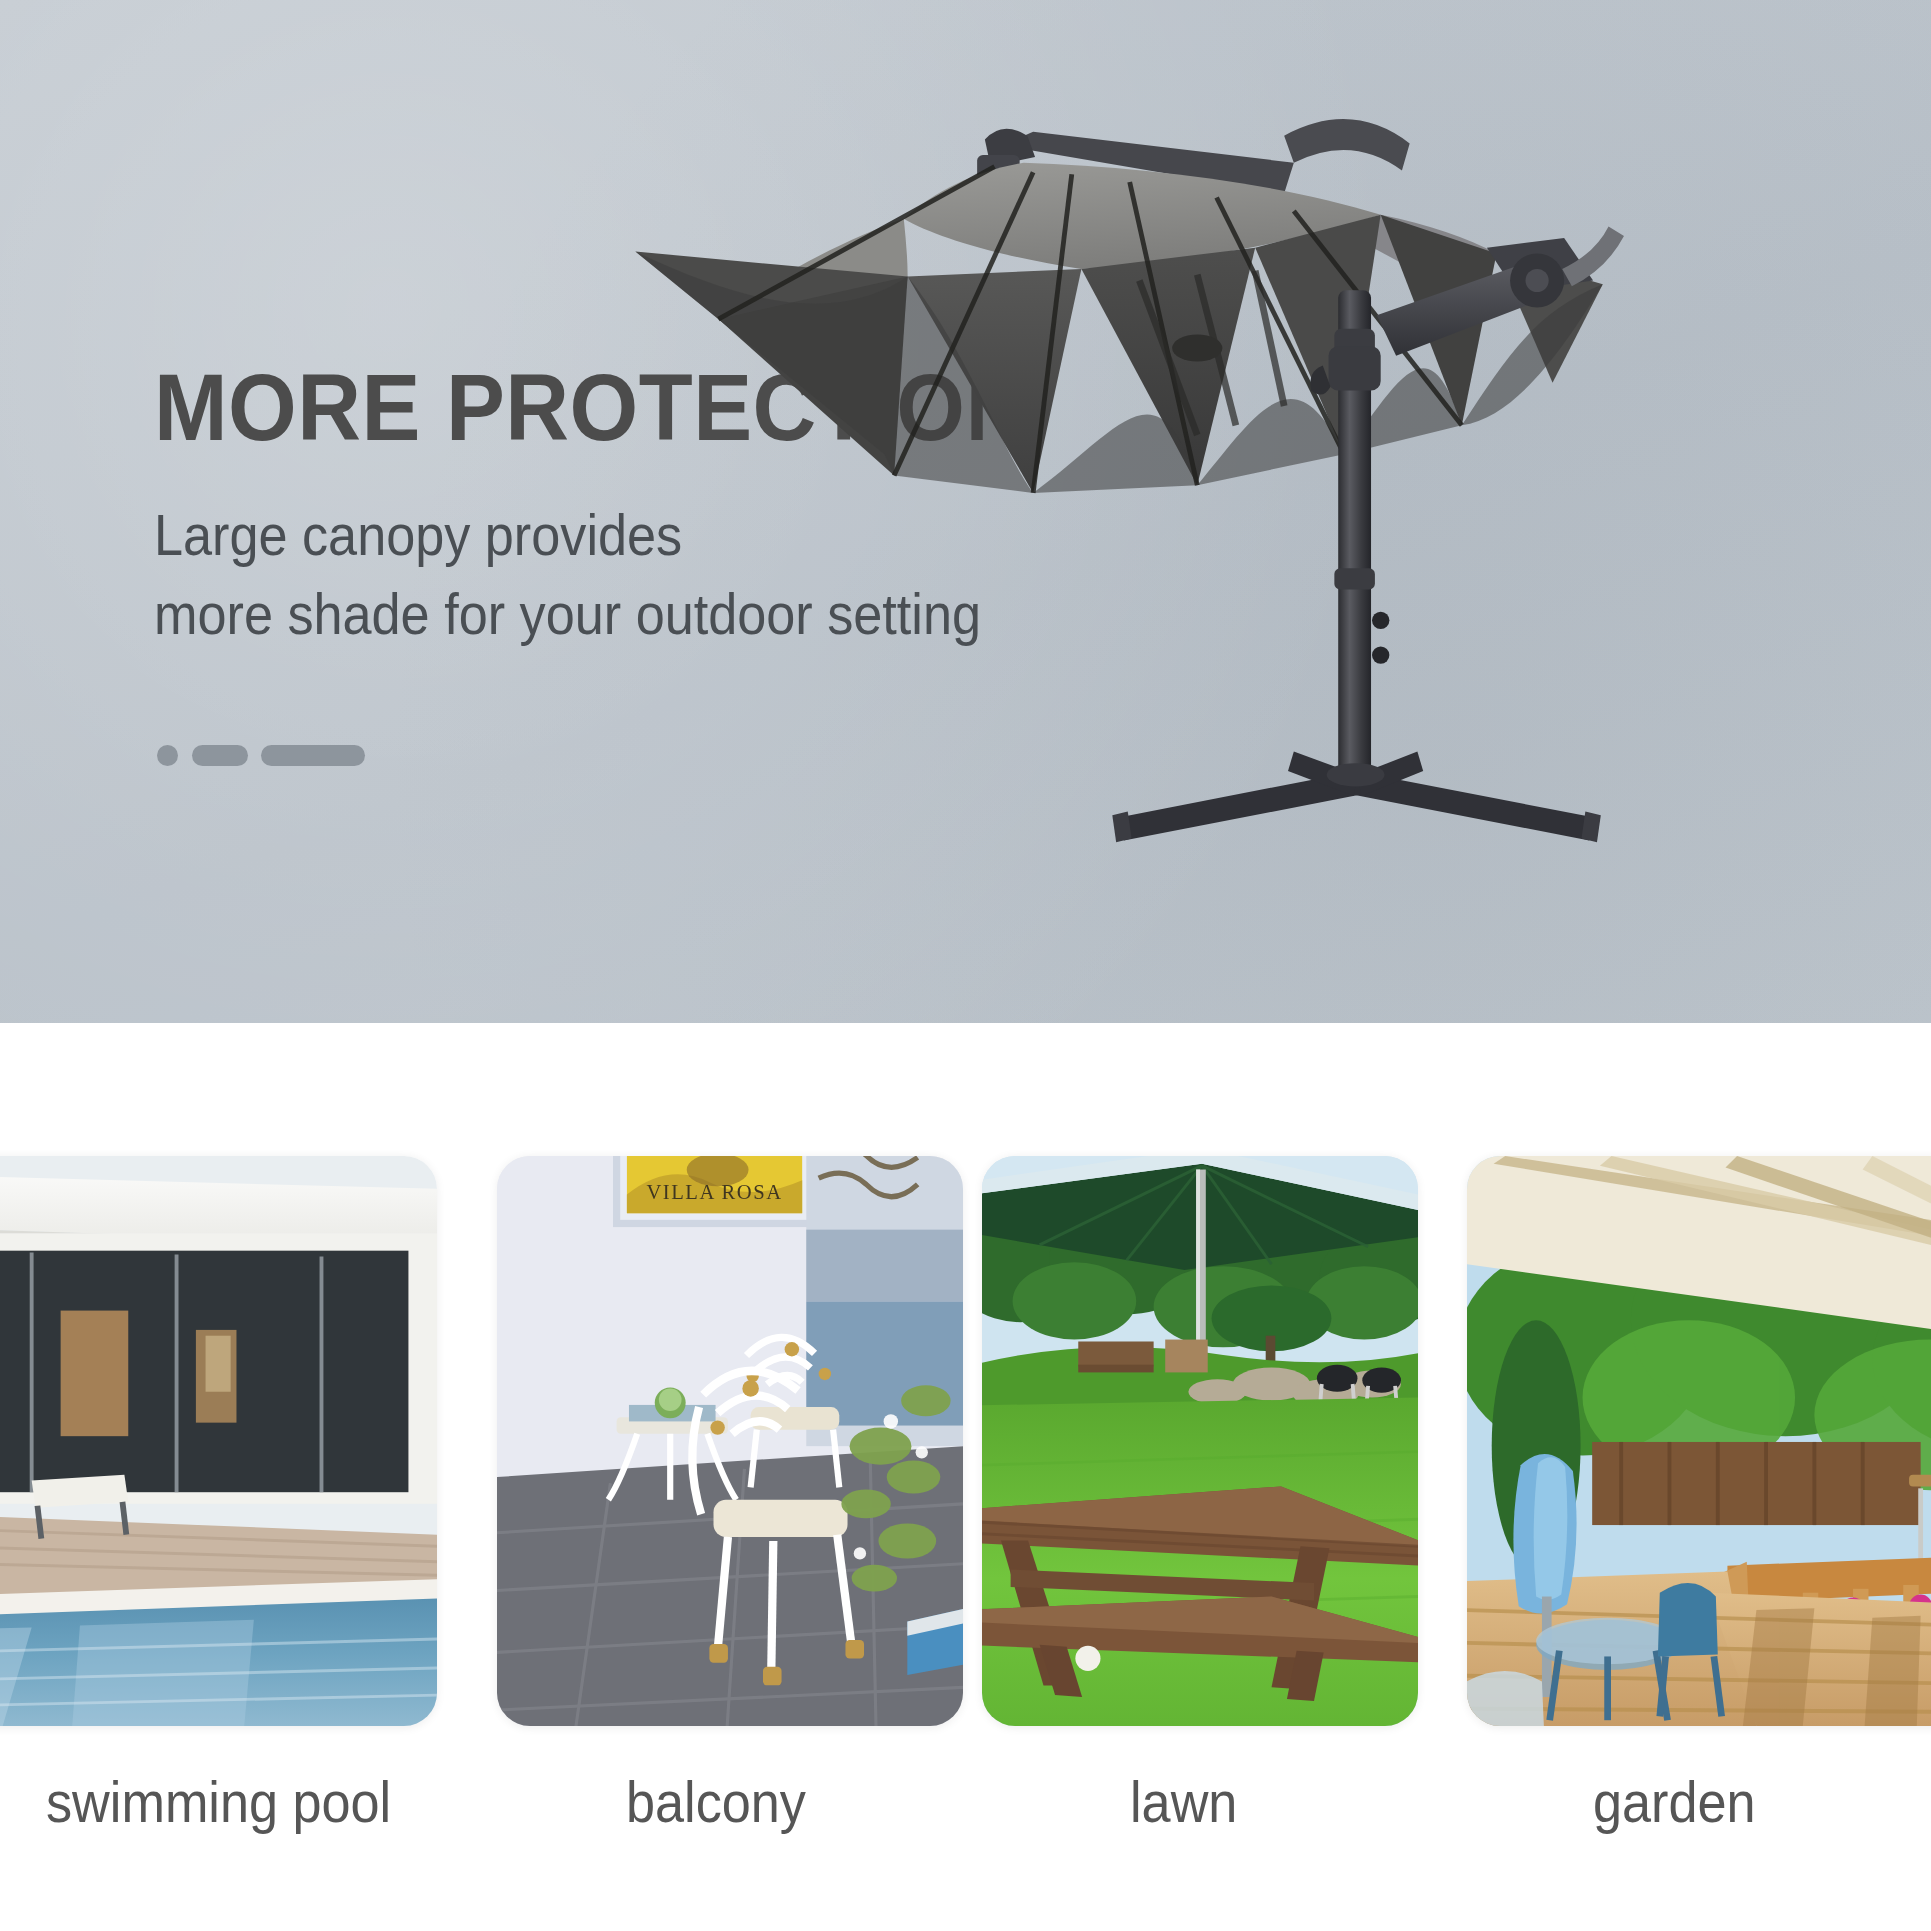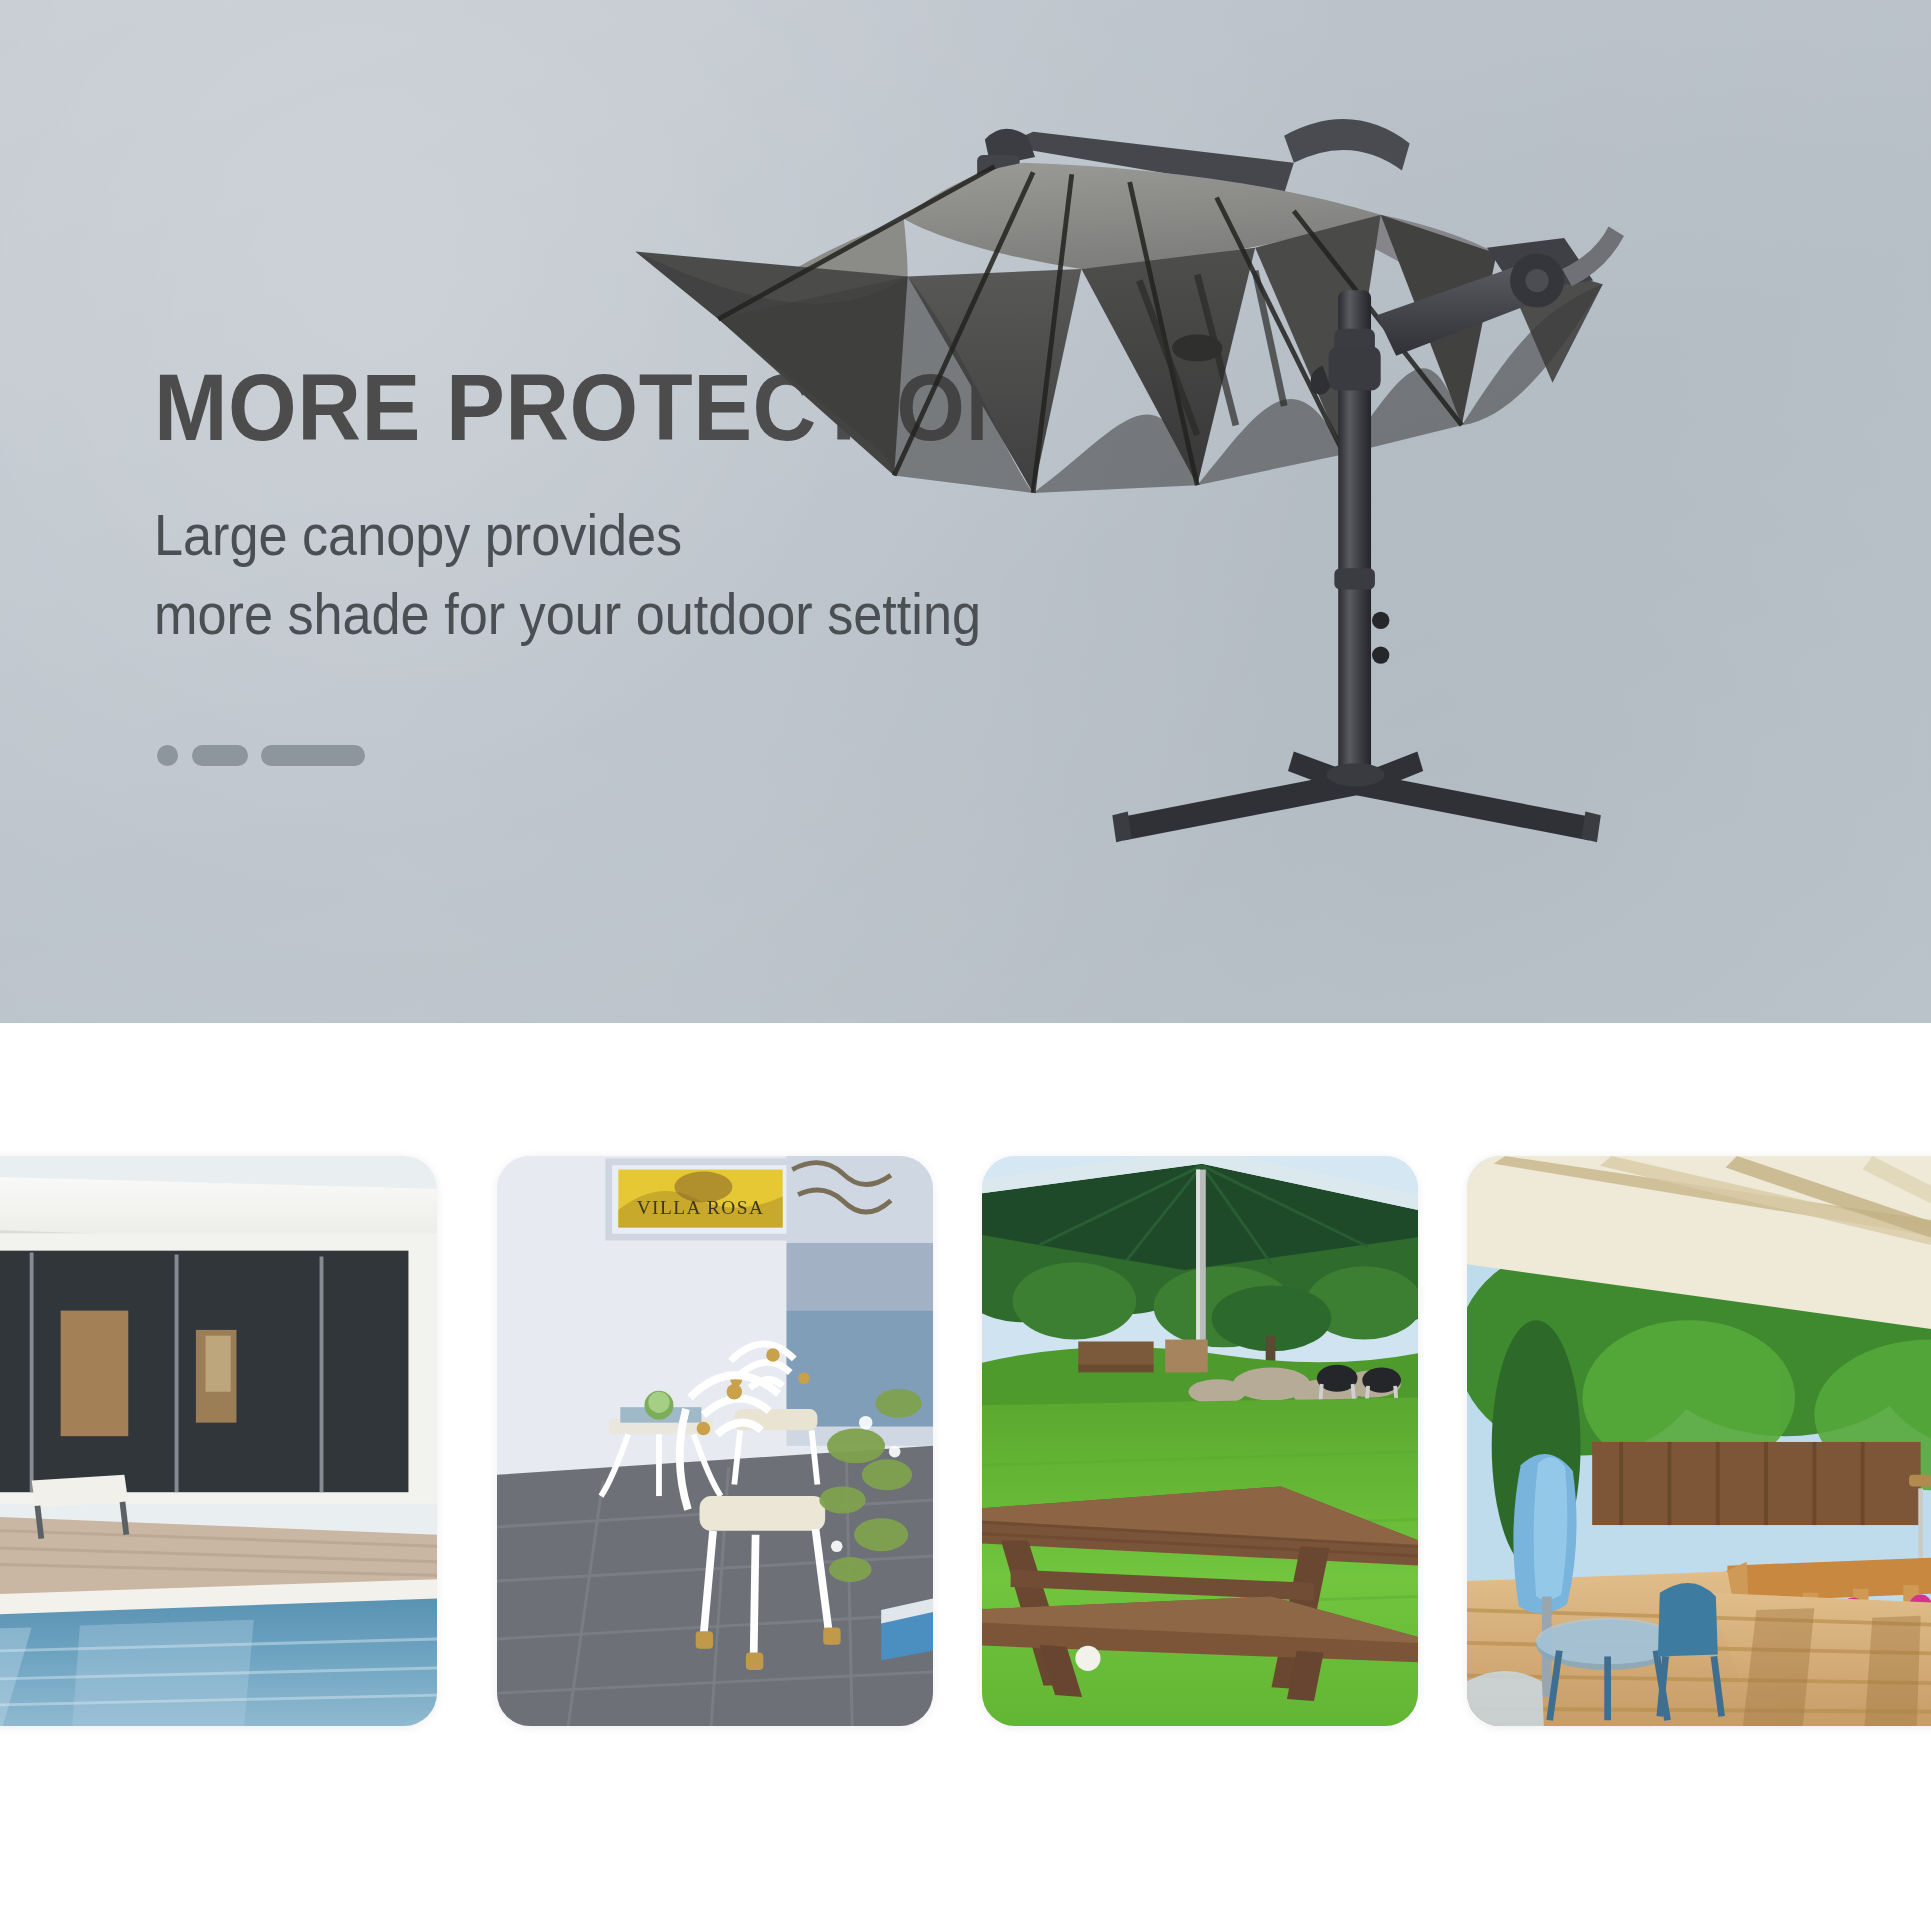--- a/index.html
+++ b/index.html
@@ -110,21 +110,21 @@
   .card {
     position: absolute;
     top: 0;
     width: 436px;
     height: 570px;
     border-radius: 33px;
     overflow: hidden;
     box-shadow: 0 1.9px 9.7px rgba(0,0,0,0.07);
   }
   .card-0 { left: -422px; width: 859px; }
-  .card-1 { left: 497px; }
+  .card-1 { left: 497px; padding-left: 30px; }
   .card-2 { left: 982px; }
   .card-3 { left: 1467px; width: 859px; }
 
   .card .scene { position: absolute; inset: 0; }
   .card svg { display: block; width: 100%; height: 100%; }
 
   .captions {
     position: absolute;
     left: 0;
     top: 745px;
@@ -708,14 +708,20 @@
           </g>
           <g opacity=".8">
             <path d="M 0 544 q 40 -22 78 0 l 2 46 l -80 0 z" fill="#c9dce8"></path>
           </g>
         </svg>
       </div>
     </div>
 
   </div>
 
+  <div class="captions">
+    <span class="caption cap-0">swimming pool</span>
+    <span class="caption cap-1">balcony</span>
+    <span class="caption cap-2">lawn</span>
+    <span class="caption cap-3">garden</span>
+  </div>
 </div>
 
 
 </body></html>

